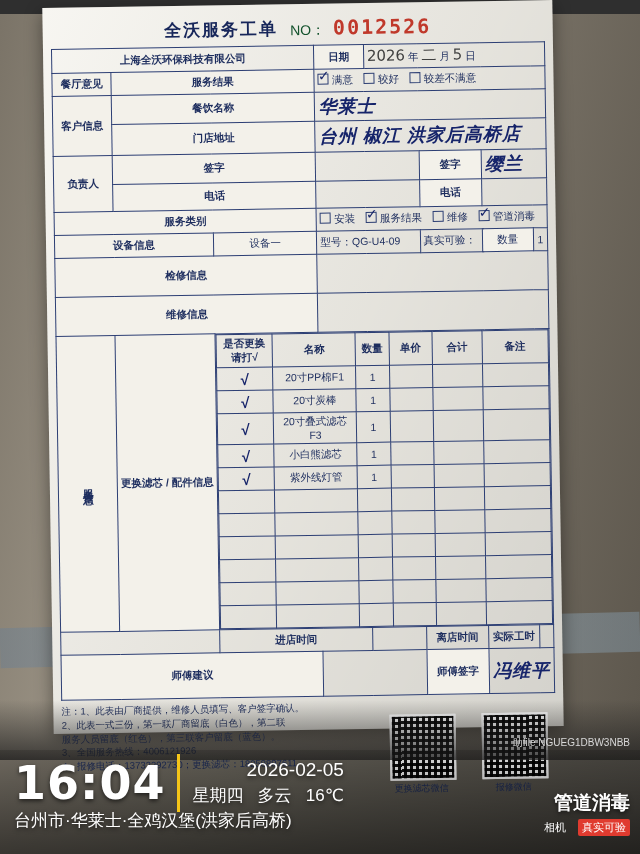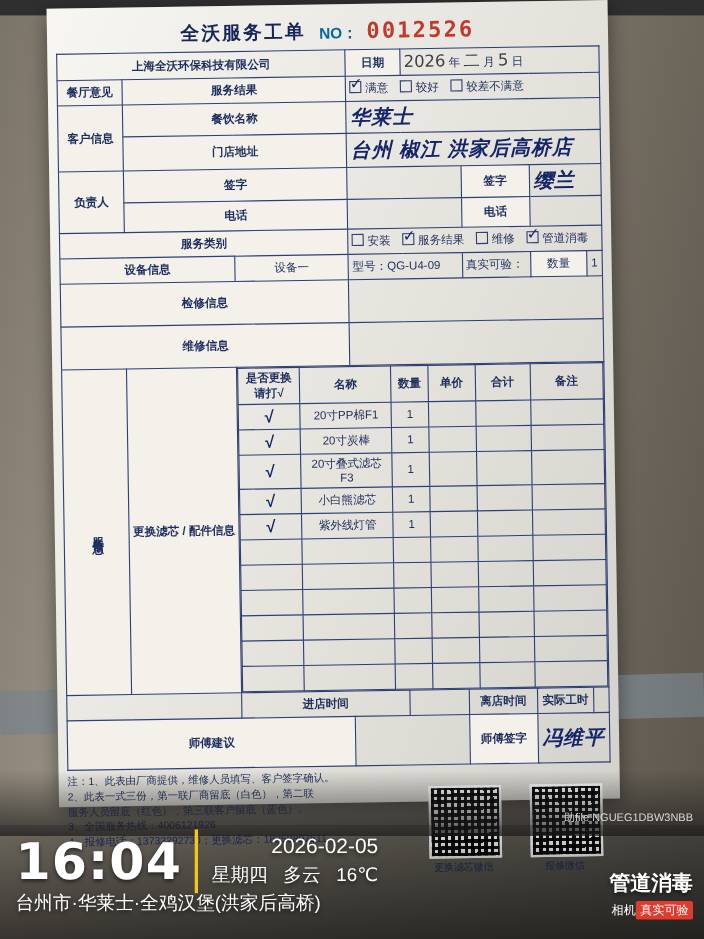--- a/index.html
+++ b/index.html
@@ -47,21 +47,21 @@
     position:absolute;left:8px;top:6px;right:8px;bottom:6px;
     color:#20305c;
   }
   .title-row{
     display:flex;align-items:flex-end;justify-content:center;gap:8px;
     padding-top:6px;
   }
   .form-title{
     font-size:17px;font-weight:bold;letter-spacing:2px;color:#17265a;
   }
-  .no-label{font-size:14px;font-weight:bold;color:#0369a1;margin-left:4px;}
+  .no-label{font-size:14px;font-weight:normal;color:#14532d;margin-left:4px;}
   .no-value{
     font-size:20px;font-weight:bold;color:#c0392b;letter-spacing:2px;
     font-family:"DejaVu Sans Mono","Liberation Mono",monospace;
   }
 
   table.form{
     width:100%;border-collapse:collapse;margin-top:5px;
     font-size:10.5px;color:#1d2d5e;
   }
   table.form td{
@@ -115,21 +115,21 @@
     font-family:"DejaVu Sans","Liberation Sans",sans-serif;letter-spacing:1px;
     text-shadow:0 2px 4px rgba(0,0,0,.6);
   }
   .sep{width:3px;height:58px;background:#f5c518;margin:0 12px;}
   .date{color:#fff;font-size:19px;line-height:22px;text-shadow:0 2px 4px rgba(0,0,0,.6);text-align:right;}
   .wx{color:#fff;font-size:17px;line-height:22px;margin-top:4px;text-shadow:0 2px 4px rgba(0,0,0,.6);}
   .loc{position:absolute;left:14px;bottom:22px;color:#fff;font-size:17px;
        text-shadow:0 2px 4px rgba(0,0,0,.6);}
   .brand{position:absolute;right:10px;bottom:18px;text-align:right;}
   .brand-t{color:#fff;font-size:19px;font-weight:bold;text-shadow:0 2px 4px rgba(0,0,0,.6);}
-  .brand-s{display:flex;align-items:center;justify-content:flex-end;gap:0;margin-top:3px;}
+  .brand-s{display:flex;align-items:center;justify-content:flex-end;gap:12px;margin-top:3px;}
   .brand-s span{color:#fff;font-size:11px;}
   .brand-pill{background:#e03b2f;color:#fff;font-size:11px;padding:1px 4px;border-radius:2px;}
   .devid{position:absolute;right:10px;top:-14px;color:#d8d8d8;font-size:10px;}
   .topbar{position:absolute;left:0;top:0;width:640px;height:14px;background:#2f2f2f;}
 </style>
 </head>
 <body>
 
 <div class="photo">
   <div class="wood"></div>

